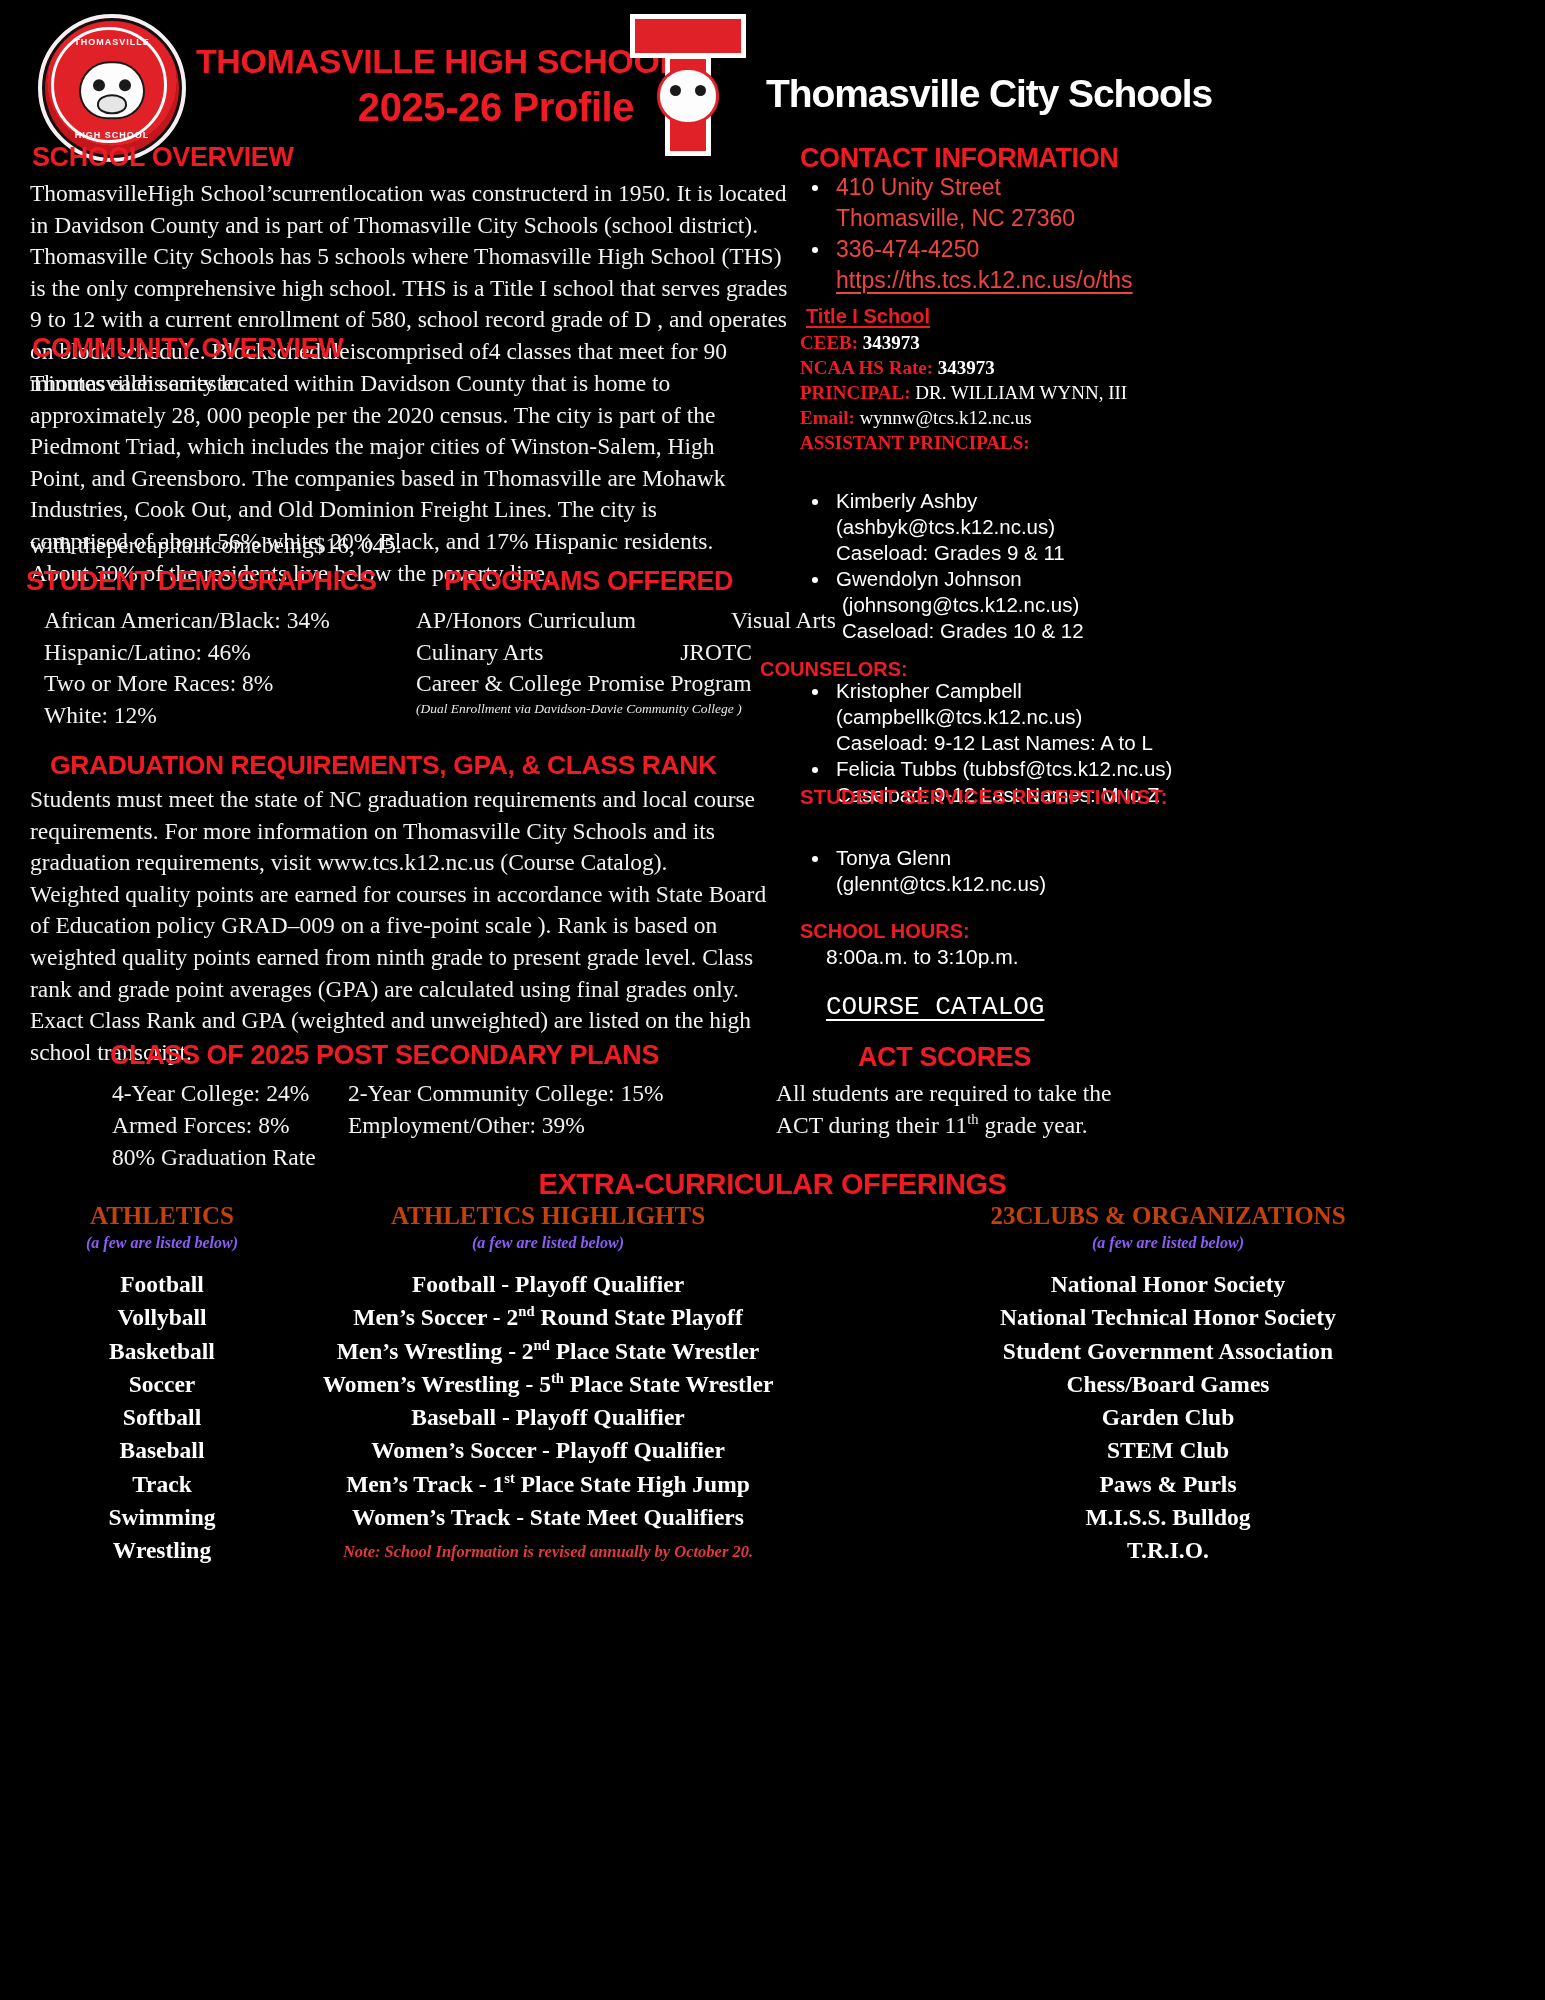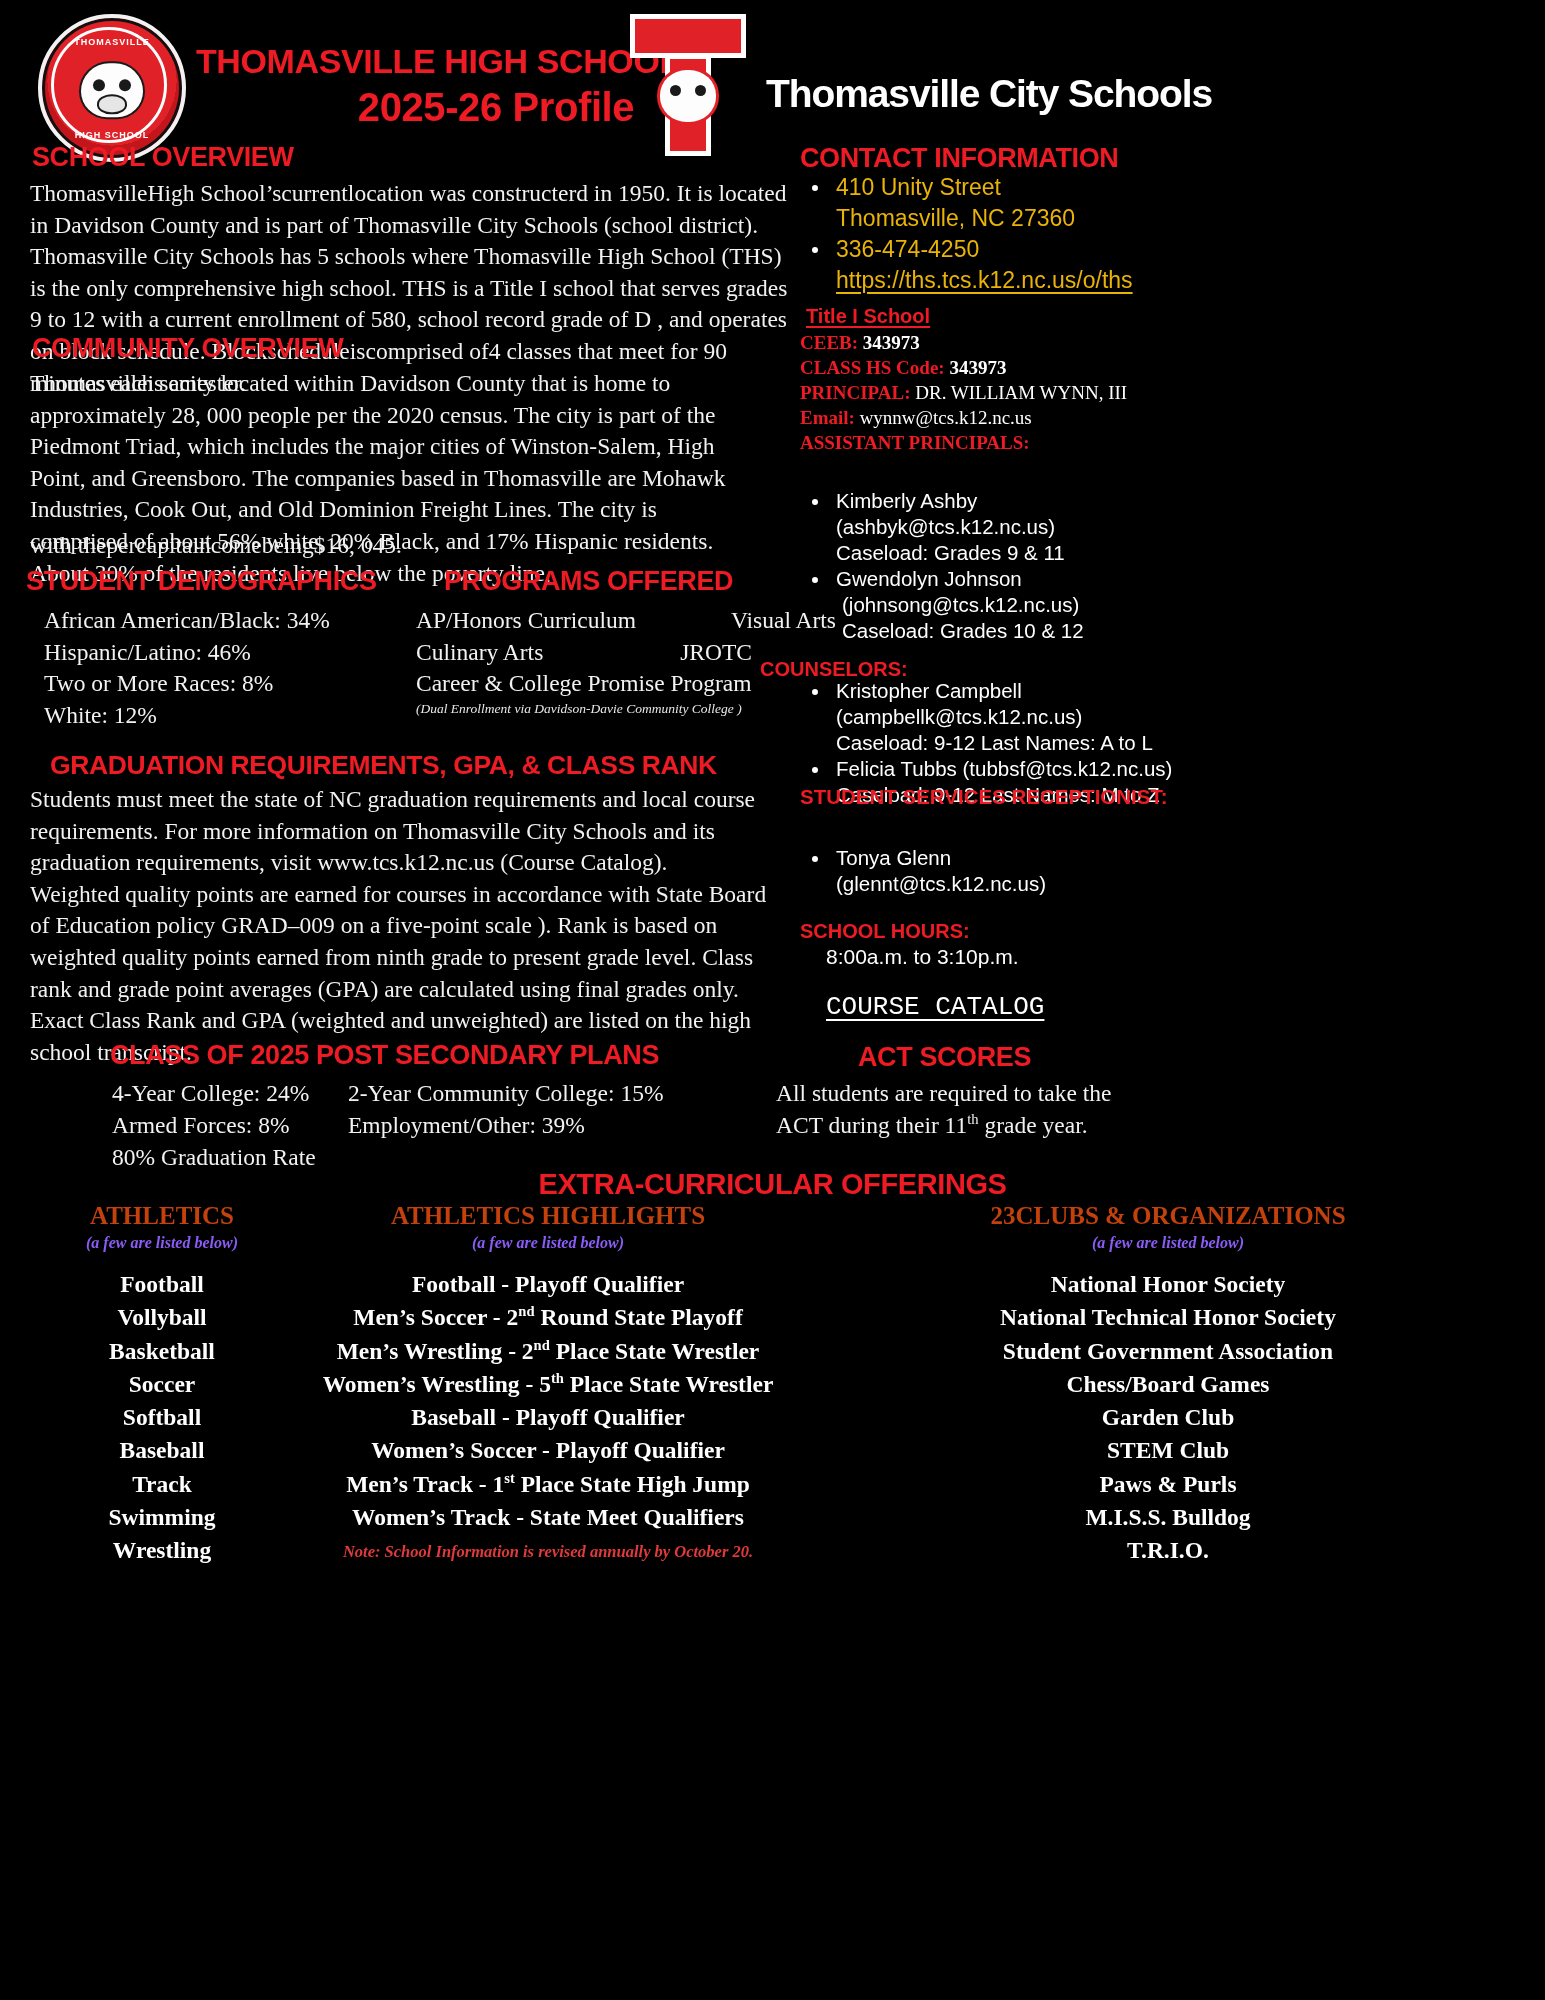--- a/index.html
+++ b/index.html
@@ -156,21 +156,21 @@
   #post-sec-grid .prow2 { display: flex; }
   #post-sec-grid .prow2 .c1 { width: 236px; }
   #grad-rate { margin-top: 1px; }
 
   
   #contact-title { left: 800px; top: 143px; font-size: 27px; }
   .ul-contact { left: 800px; top: 172px; width: 420px; margin: 0; padding: 0; list-style: none; }
   .ul-contact li {
     position: relative; padding-left: 36px;
     font-family: "Liberation Sans", sans-serif;
-    font-size: 23px; line-height: 31px; color: #eab308;
+    font-size: 23px; line-height: 31px; color: #ef4444;
   }
   .ul-contact li:before {
     content: ""; position: absolute; left: 12px; top: 13px;
     width: 6px; height: 6px; border-radius: 50%; background: #ffffff;
   }
   #site-url { text-decoration: underline; text-underline-offset: 4px; }
 
   #title1 {
     left: 806px; top: 305px;
     font-family: "Liberation Sans", sans-serif; font-weight: bold;
@@ -351,21 +351,21 @@
   </ul>
 
   <div class="abs" id="title1">Title I School</div>
 
   <div class="abs" id="meta-block">
     <div class="mrow">
       <span class="mlab">CEEB:</span>
       <span class="mval">343973</span>
     </div>
     <div class="mrow">
-      <span class="mlab">CLASS HS Code:</span>
+      <span class="mlab">NCAA HS Rate:</span>
       <span class="mval">343973</span>
     </div>
     <div class="mrow">
       <span class="mlab">PRINCIPAL:</span>
       <span class="mval reg">DR. WILLIAM WYNN, III</span>
     </div>
     <div class="mrow">
       <span class="mlab">Email:</span>
       <span class="mval reg">wynnw@tcs.k12.nc.us</span>
     </div>

